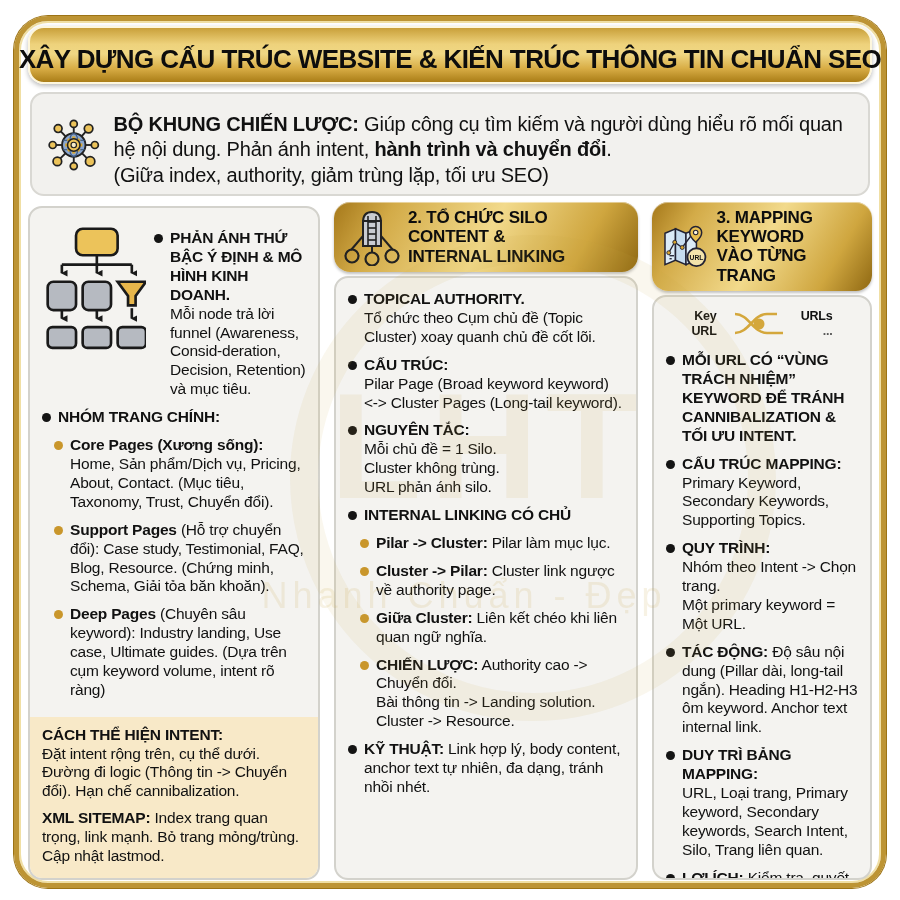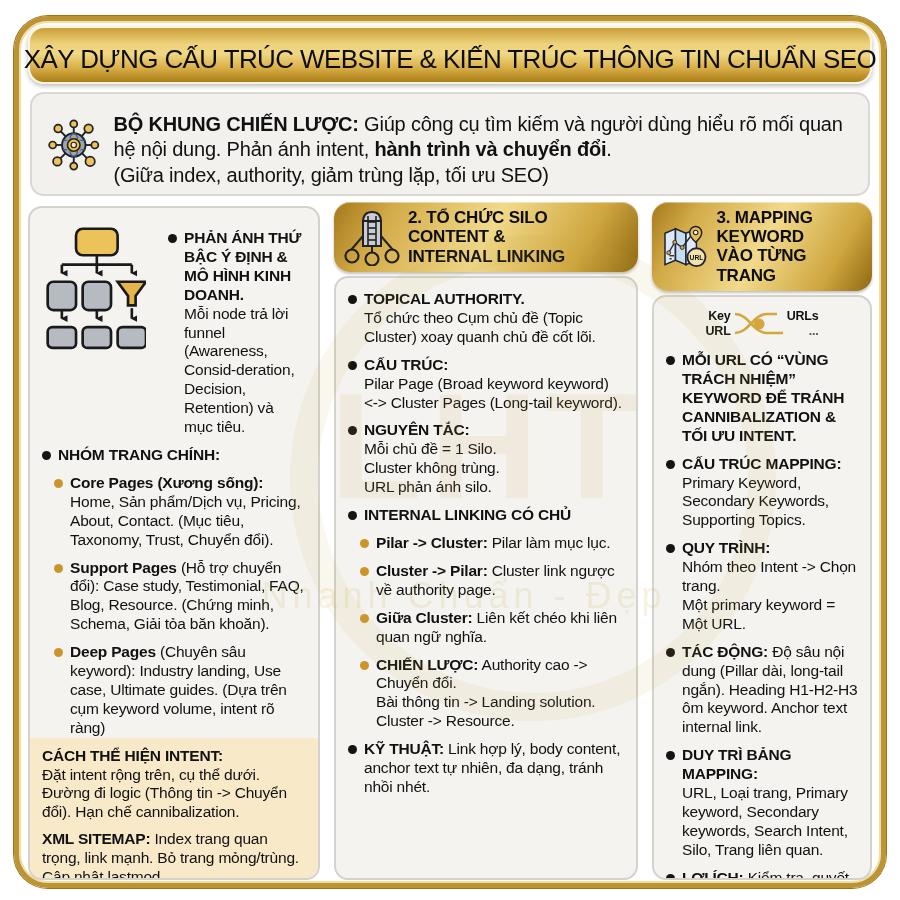--- a/index.html
+++ b/index.html
@@ -17,21 +17,21 @@
   
   .title-bar{
     position:absolute;top:26px;left:28px;right:28px;height:58px;
     border-radius:16px;
     background:linear-gradient(180deg,#c9a03a 0%,#eed27c 30%,#f0d784 48%,#d8ad45 75%,#aa7d17 100%);
     border:2px solid #fdf6dd;box-sizing:border-box;
     display:flex;align-items:center;justify-content:center;
     box-shadow:0 2px 5px rgba(0,0,0,.28);
     z-index:3;
   }
-  .title-bar span{font-size:26px;font-weight:normal;letter-spacing:-0.6px;color:#0d0d0d;white-space:nowrap;margin-top:8px;}
+  .title-bar span{font-size:26px;font-weight:bold;letter-spacing:-0.6px;color:#0d0d0d;white-space:nowrap;margin-top:8px;}
   
   .framework{
     position:absolute;top:92px;left:30px;right:30px;height:104px;
     background:#f2f1ee;border:2px solid #d9d8d3;border-radius:14px;
     box-sizing:border-box;display:flex;align-items:flex-end;gap:14px;
     padding:6px 16px;z-index:3;
   }
   .framework .txt{font-size:20px;line-height:1.27;letter-spacing:-0.2px;}
   .framework .b{font-weight:bold;}
   
@@ -59,29 +59,29 @@
   }
   .item{display:flex;gap:7px;margin-top:9px;}
   .item:first-child{margin-top:2px;}
   .dot{width:9px;height:9px;border-radius:50%;background:#141414;flex:none;margin-top:5px;}
   .sub{margin-left:12px;}
   .sub .dot{background:#c9962b;}
   .content{flex:1;min-width:0;}
   .t{font-weight:bold;}
   .blk{display:block;}
   .body{white-space:pre-line;}
-  .first-row{display:flex;gap:22px;align-items:flex-start;margin-top:2px;}
+  .first-row{display:flex;gap:8px;align-items:flex-start;margin-top:2px;}
   .first-row svg{flex:none;}
   .intent-box{
     background:#f8e9c8;margin:10px -12px -10px;padding:9px 12px 12px;
     border-radius:0 0 12px 12px;margin-top:auto;
   }
   .intent-box .sec2{margin-top:8px;}
   
-  .kd{display:flex;justify-content:center;align-items:center;gap:2px;margin:2px 0 2px;}
+  .kd{display:flex;justify-content:center;align-items:center;gap:16px;margin:2px 0 2px;}
   .kd .lab{font-size:12.5px;font-weight:bold;line-height:1.25;}
   .kd .left{text-align:right;}
   .kd .right{text-align:right;color:#111;}
   .kd .right .d2{color:#555;}
   
   .wm{position:absolute;pointer-events:none;z-index:9;}
   .wm-circle{left:290px;top:235px;width:430px;height:430px;border:28px solid rgba(198,161,61,0.09);border-radius:50%;}
   .wm-brand{left:330px;top:360px;font-size:150px;font-weight:bold;color:rgba(198,161,61,0.10);letter-spacing:8px;}
   .wm-tag{left:0;right:0;top:575px;text-align:center;font-size:36px;font-weight:normal;color:rgba(198,161,61,0.14);letter-spacing:5px;padding-left:28px;}
 </style>

